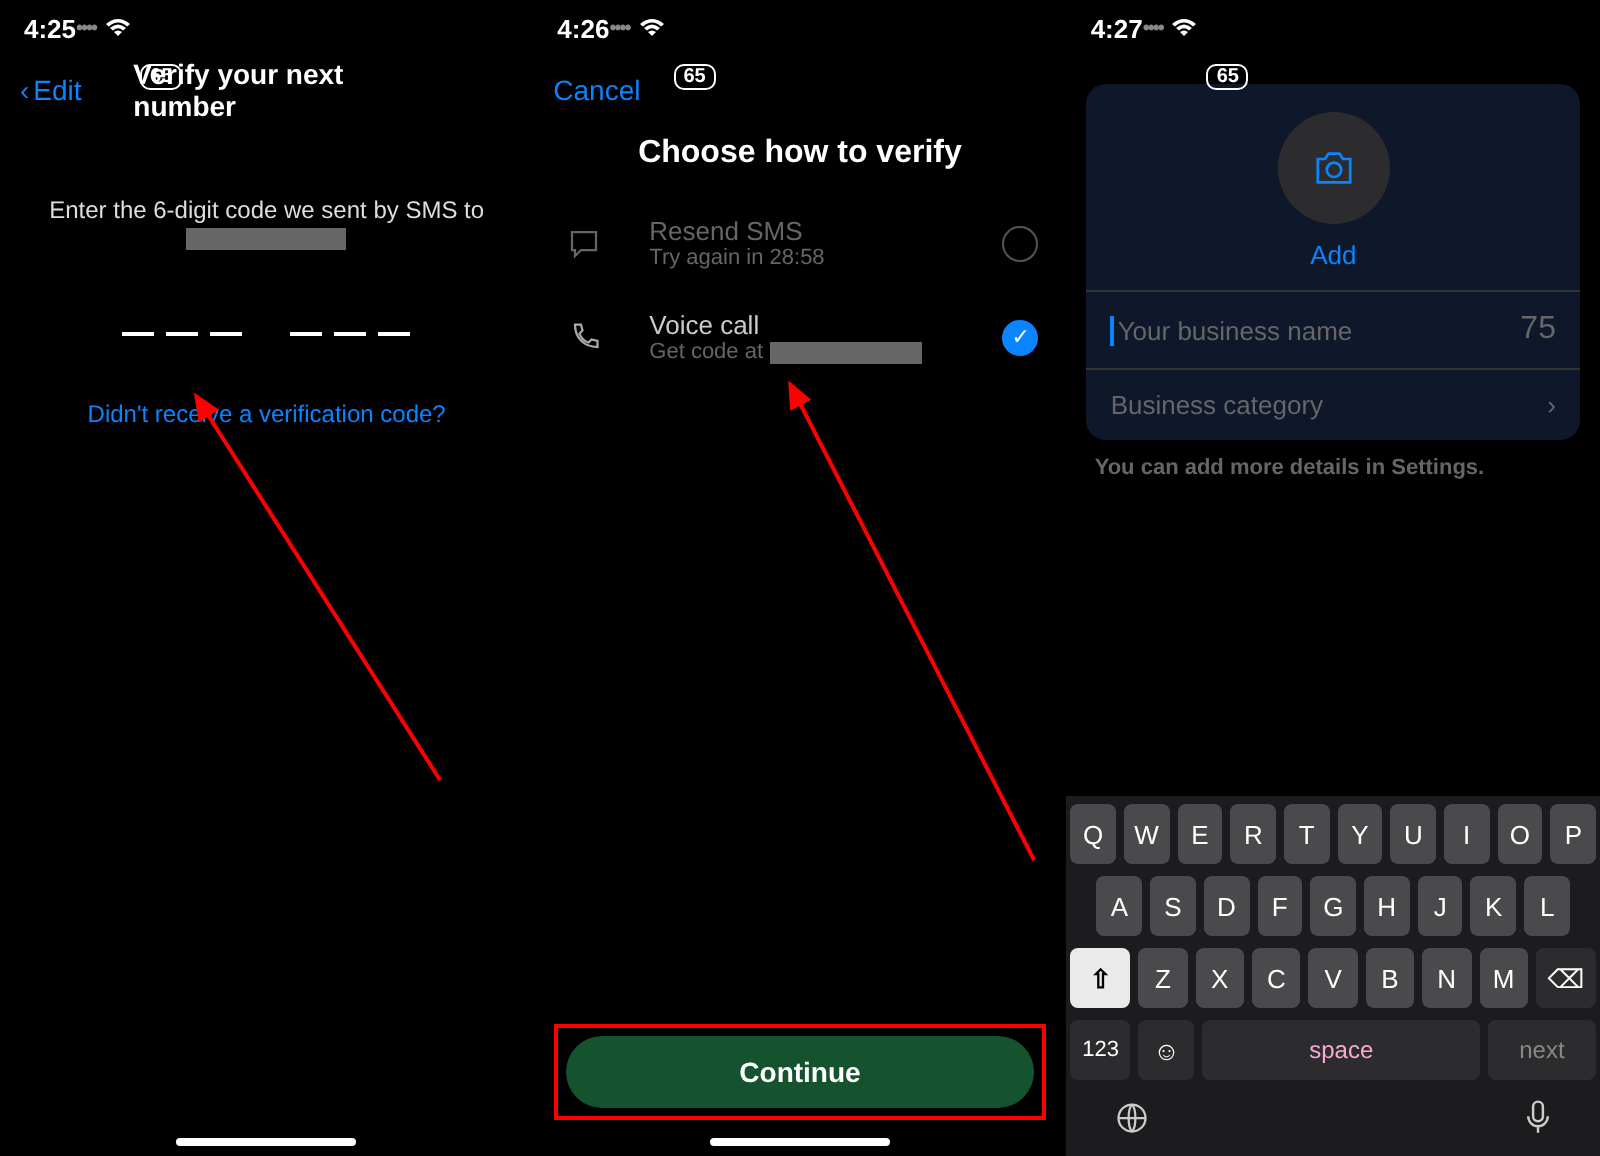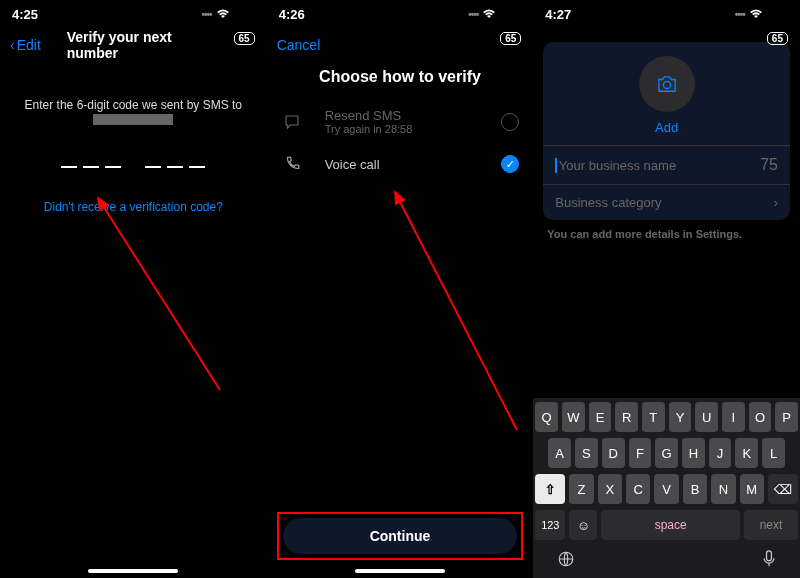--- a/index.html
+++ b/index.html
@@ -17,21 +17,20 @@
     width: 266.66px;
     height: 578px;
     background: #000;
     position: relative;
     overflow: hidden;
   }
   .status-bar {
     height: 28px;
     display: flex;
     align-items: center;
-    justify-content: space-between;
     padding: 0 12px;
     font-size: 13px;
     font-weight: 600;
   }
   .status-right { display: flex; align-items: center; gap: 4px; }
   .dots { letter-spacing: -1px; color: #888; font-size: 10px; }
   .wifi { font-size: 12px; }
   .battery {
     border: 1px solid #fff;
     border-radius: 5px;
@@ -147,21 +146,21 @@
   }
   .continue-wrap {
     position: absolute;
     bottom: 18px;
     left: 10px;
     right: 10px;
     border: 2px solid #ff0000;
     padding: 4px;
   }
   .continue-btn {
-    background: #0f172a;
+    background: #14532d;
     color: #fff;
     border-radius: 20px;
     height: 36px;
     display: flex;
     align-items: center;
     justify-content: center;
     font-size: 14px;
     font-weight: 600;
   }
   
@@ -329,20 +328,23 @@
   </div>
 
   <div class="opt-row">
     <div class="opt-icon">
       <svg width="18" height="18" viewBox="0 0 24 24">
           <path d="M6 3c0 9 6 15 15 15v-4l-4-1-2 2c-3-1-5-3-6-6l2-2-1-4H6z" fill="none" stroke="#aaa" stroke-width="1.5"></path>
         </svg>
     </div>
     <div class="opt-body">
       <div class="opt-title">Voice call</div>
+      <div class="opt-sub">
+        <span>Get code at </span><span class="redact2"></span>
+      </div>
     </div>
     <div class="radio checked">✓</div>
   </div>
 
   <svg class="arrow" style="left:80px;top:180px" width="180" height="260">
     <defs>
         <marker id="ah2" markerWidth="8" markerHeight="8" refX="6" refY="3" orient="auto">
           <path d="M0,0 L7,3 L0,6 Z" fill="#ff0000"></path>
         </marker>
       </defs>

